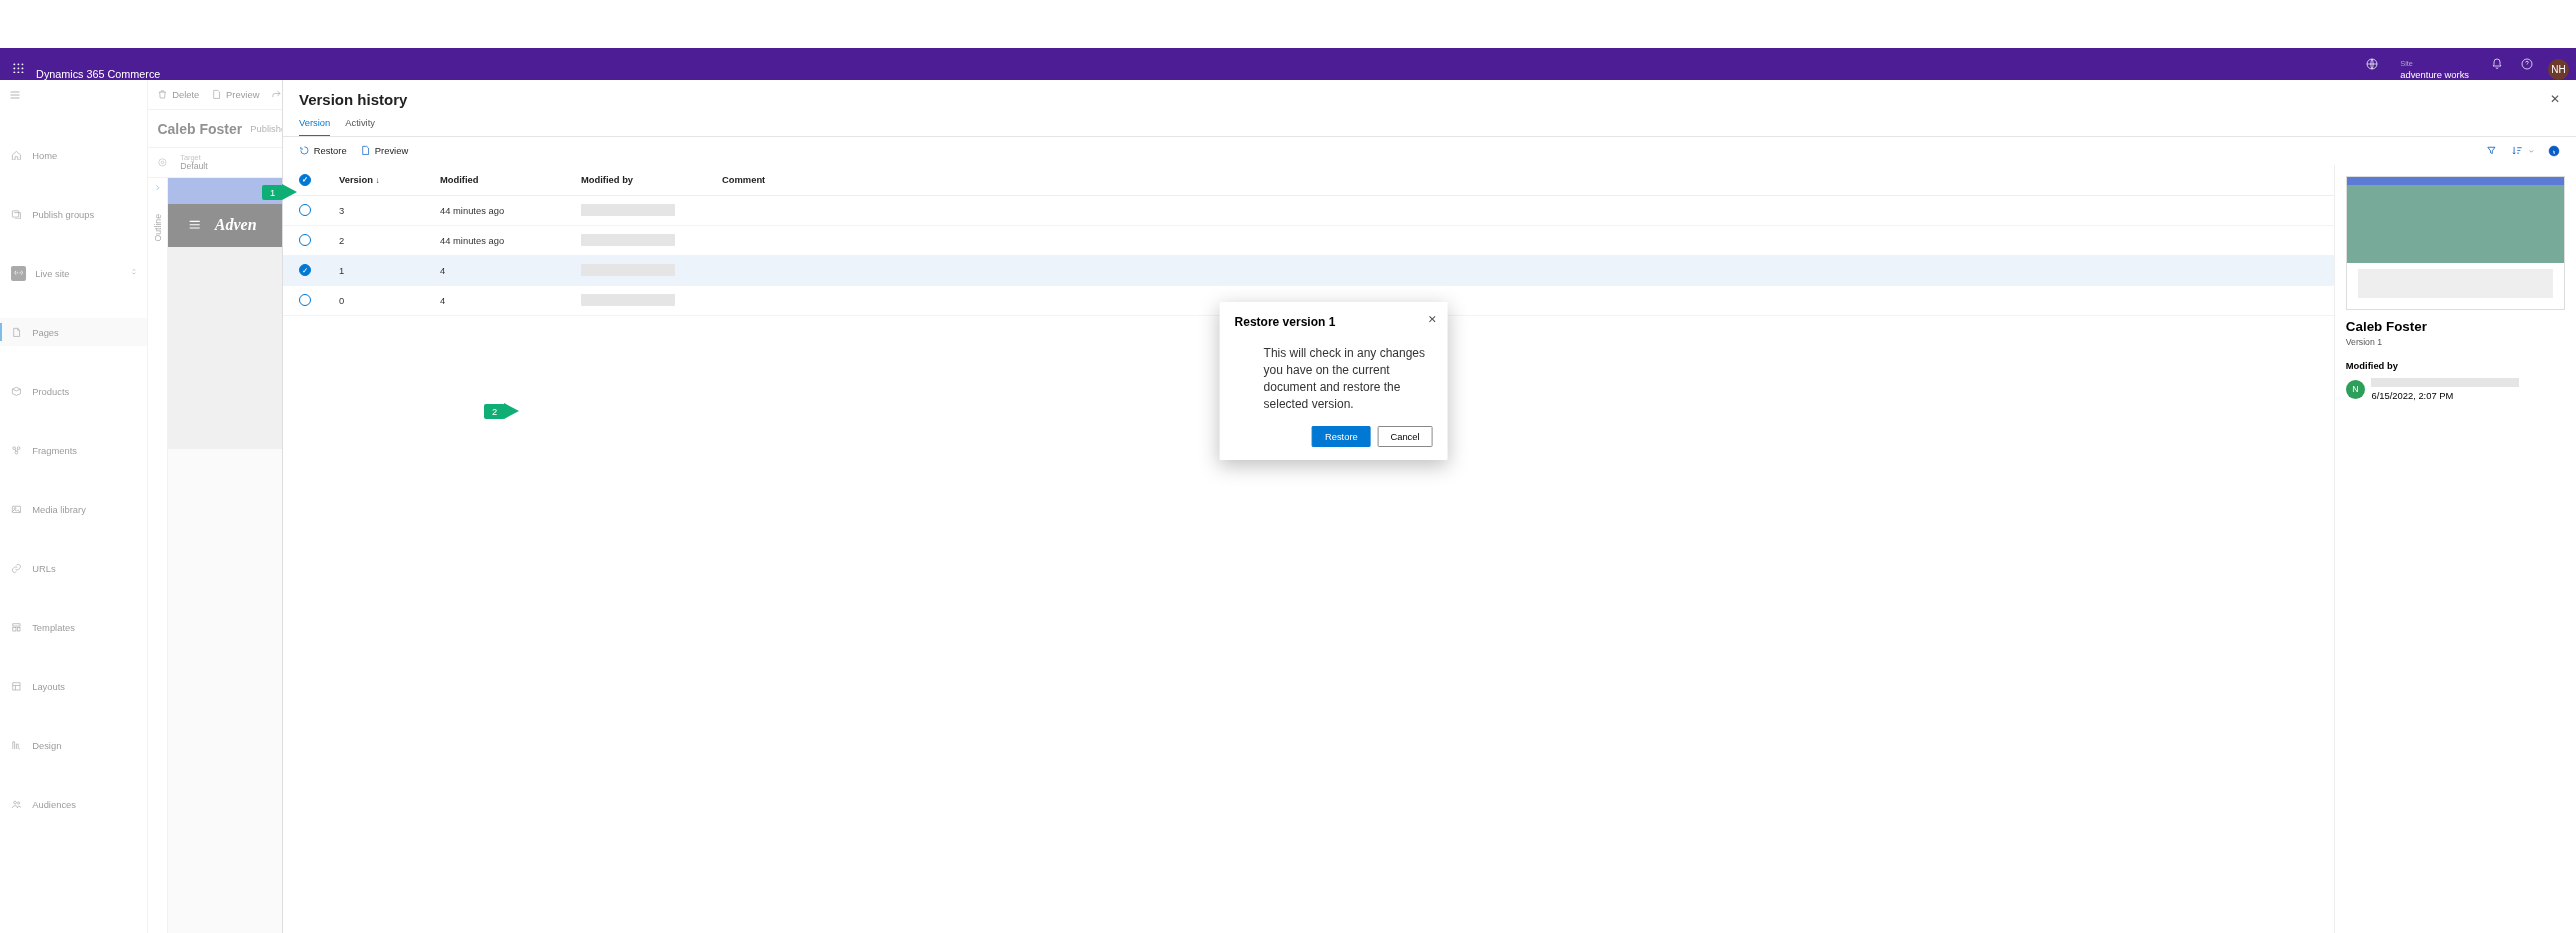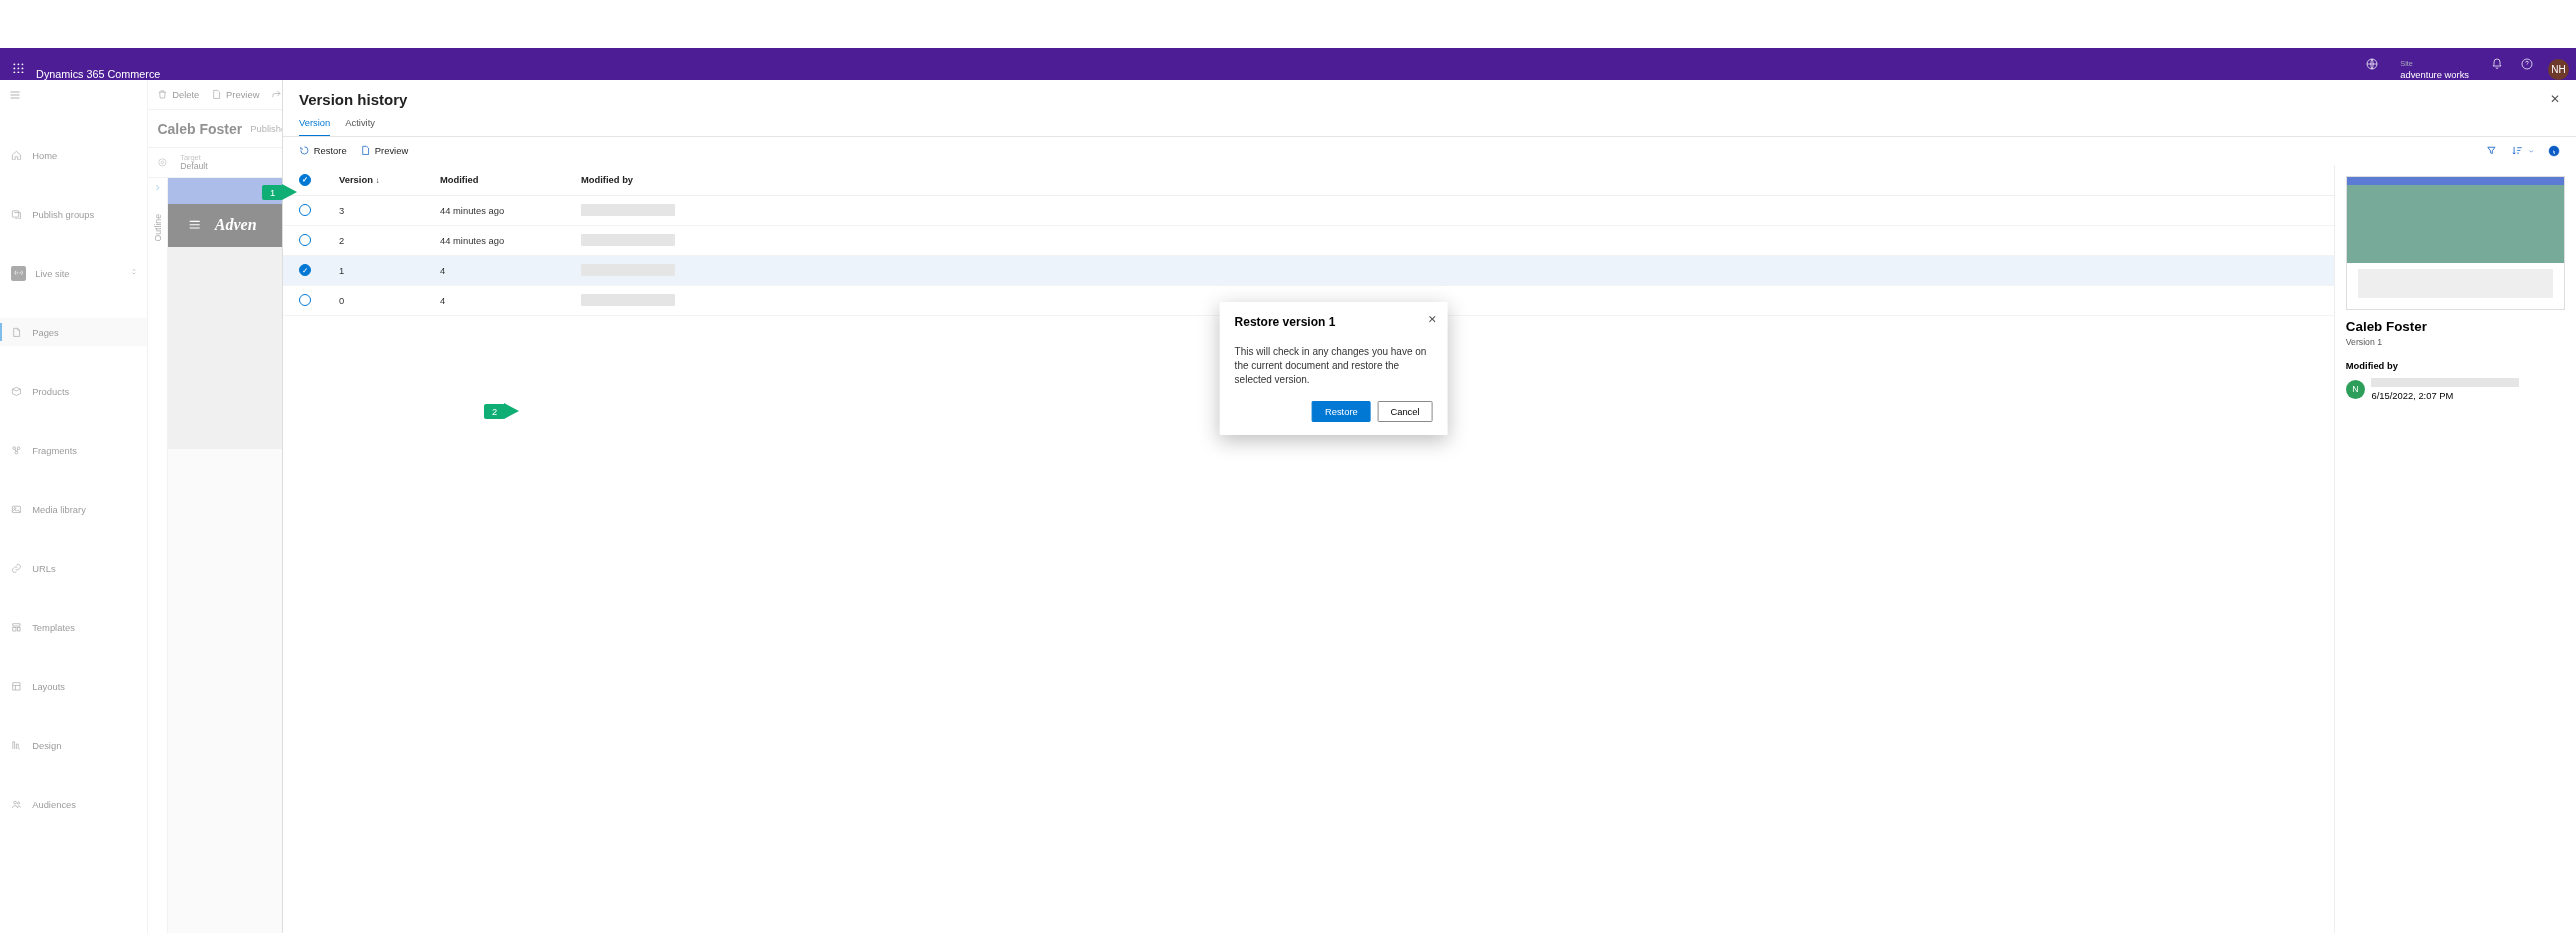--- a/index.html
+++ b/index.html
@@ -100,21 +100,21 @@
   .side .lbl2 { font-weight:600; margin-bottom:6.7px; }
   .side .mod-row { display:flex; align-items:center; gap:6.7px; }
   .side .av2 { width:19px; height:19px; border-radius:50%; background:#2e9e5b; color:#fff; display:flex; align-items:center; justify-content:center; font-size:8.7px;}
   .side .mod-col { display:flex; flex-direction:column; }
   .side .mod-col .r1 { background:#e5e5e5; width:148px; height:9.4px; margin-bottom:2.7px; }
 
   
   .modal { position:absolute; z-index:20; top:222px; left:50%; transform:translateX(-30%); width:228px; background:#fff; box-shadow:0 5.4px 20px rgba(0,0,0,.25); border-radius:1.3px; padding:13.4px 15px; }
   .modal h3 { font-size:12px; font-weight:600; margin-bottom:16px; }
   .modal .x { position:absolute; top:10.8px; right:10.8px; cursor:pointer; color:#555; }
-  .modal p { font-size:10px; color:#333; line-height:1.4; margin-bottom:13.4px; }
+  .modal p { font-size:12px; color:#333; line-height:1.4; margin-bottom:13.4px;margin-left:29px; }
   .modal .btns { display:flex; justify-content:flex-end; gap:6.7px; }
   .btn { padding:4px 12px; font-size:9.4px; border-radius:1.3px; cursor:pointer; border:0.7px solid #888; background:#fff; }
   .btn.primary { background:#0078d4; border-color:#0078d4; color:#fff; }
 
   
   .callout { position:absolute; z-index:30; display:flex; align-items:center; }
   .callout .box { background:#0fae74; color:#fff; font-size:9.4px; padding:2px 8px; border-radius:2px; }
   .callout .arrow { width:0; height:0; border-top:8px solid transparent; border-bottom:8px solid transparent; border-left:15px solid #0fae74; margin-left:-1.3px; }
 </style>
 </head>
@@ -387,20 +387,21 @@
 
       <div class="table-wrap">
         <div class="table">
           <div class="thead">
             <div>
                 <div class="chk on"></div>
               </div>
             <div><span>Version</span><span class="sort-arrow">↓</span></div>
             <div>Modified</div>
             <div>Modified by</div>
+            <div>Comment</div>
           </div>
           <div id="rows">
               <div class="trow">
                 <div>
                   <div class="chk"></div>
                 </div>
                 <div>3</div>
                 <div>44 minutes ago</div>
                 <div>
                   <div class="redact"></div>

